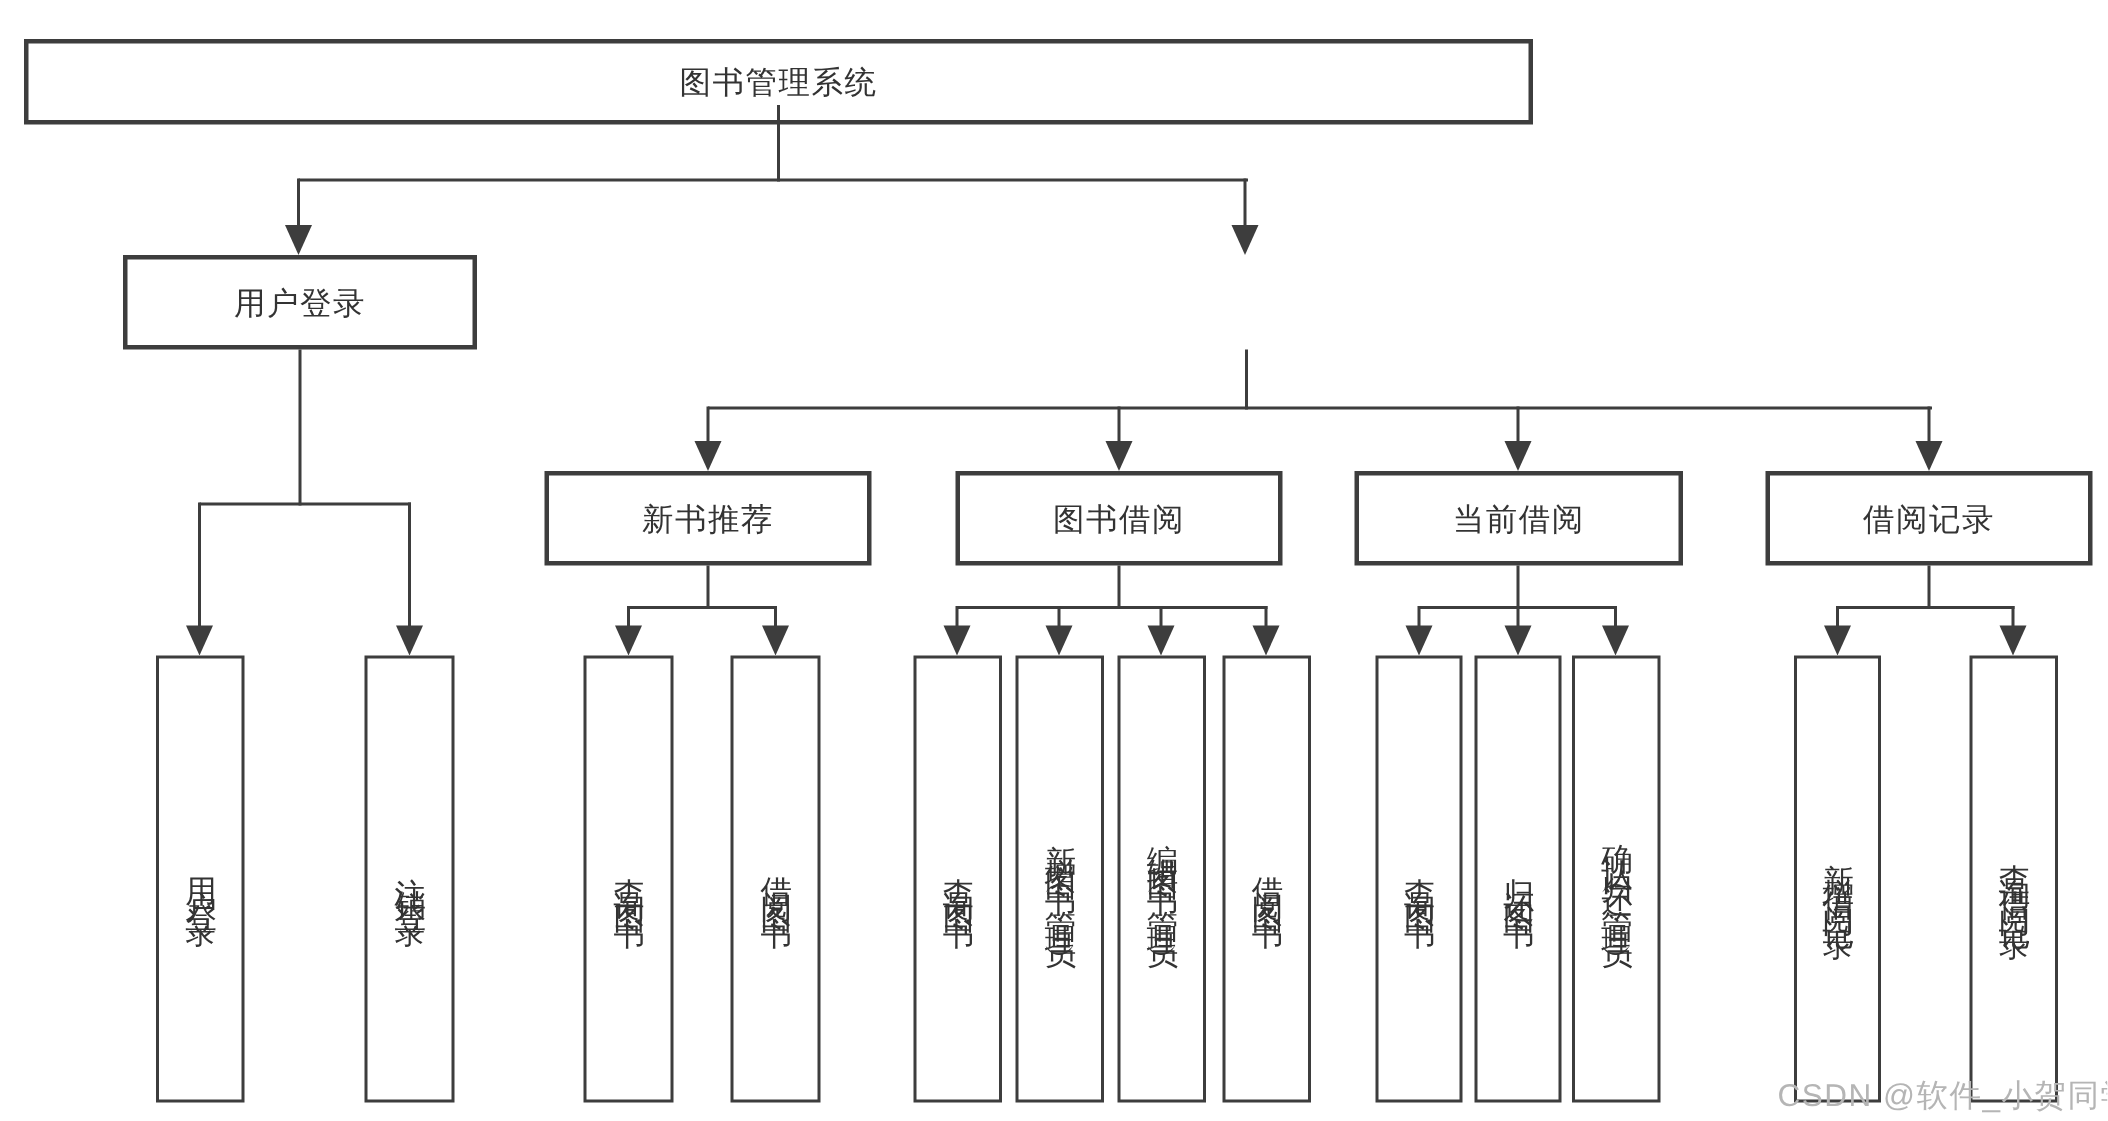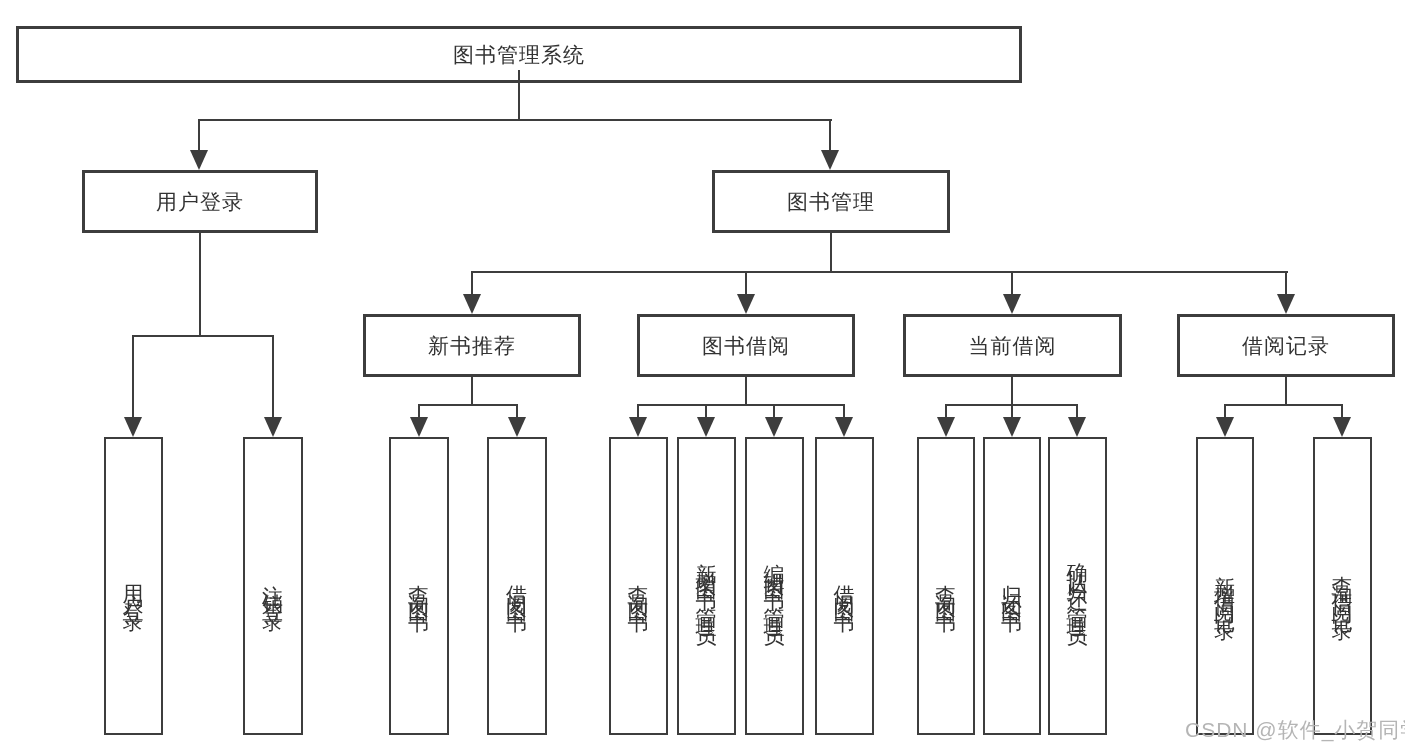--- a/index.html
+++ b/index.html
@@ -61,23 +61,20 @@
 
   <div class="vline" style="left:518px;top:70px;height:51px"></div>
   <div class="hline" style="left:199px;top:119px;width:633px"></div>
   <div class="vline" style="left:198px;top:119px;height:33px"></div>
   <div class="arrow" style="left:190px;top:150px"></div>
   <div class="vline" style="left:829px;top:119px;height:33px"></div>
   <div class="arrow" style="left:821px;top:150px"></div>
 
   <div class="box h" style="left:82px;top:170px;width:236px;height:63px">
     <span>用户登录</span>
-  </div>
-  <div class="box h" style="left:712px;top:170px;width:238px;height:63px">
-    <span>图书管理</span>
   </div>
 
   <div class="vline" style="left:199px;top:233px;height:104px"></div>
   <div class="hline" style="left:133px;top:335px;width:141px"></div>
   <div class="vline" style="left:132px;top:335px;height:84px"></div>
   <div class="arrow" style="left:124px;top:417px"></div>
   <div class="vline" style="left:272px;top:335px;height:84px"></div>
   <div class="arrow" style="left:264px;top:417px"></div>
 
   <div class="vline" style="left:830px;top:233px;height:40px"></div>

